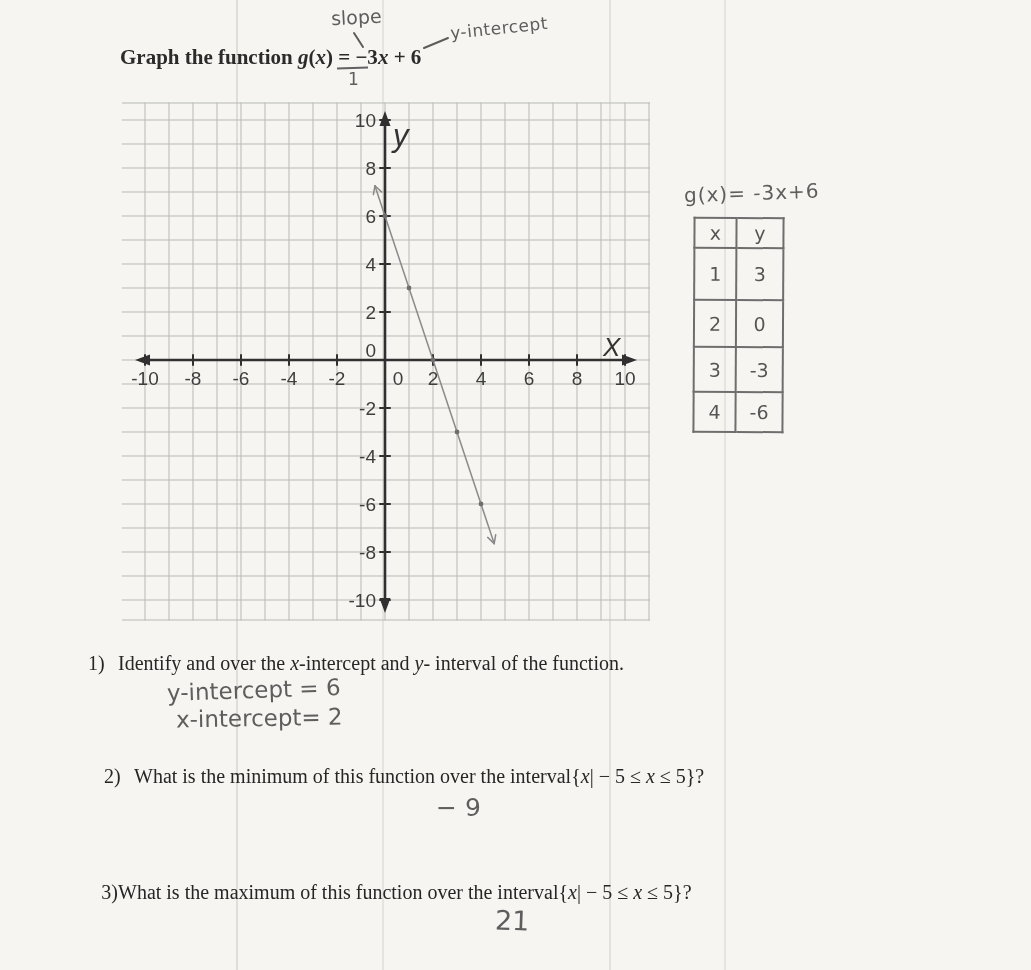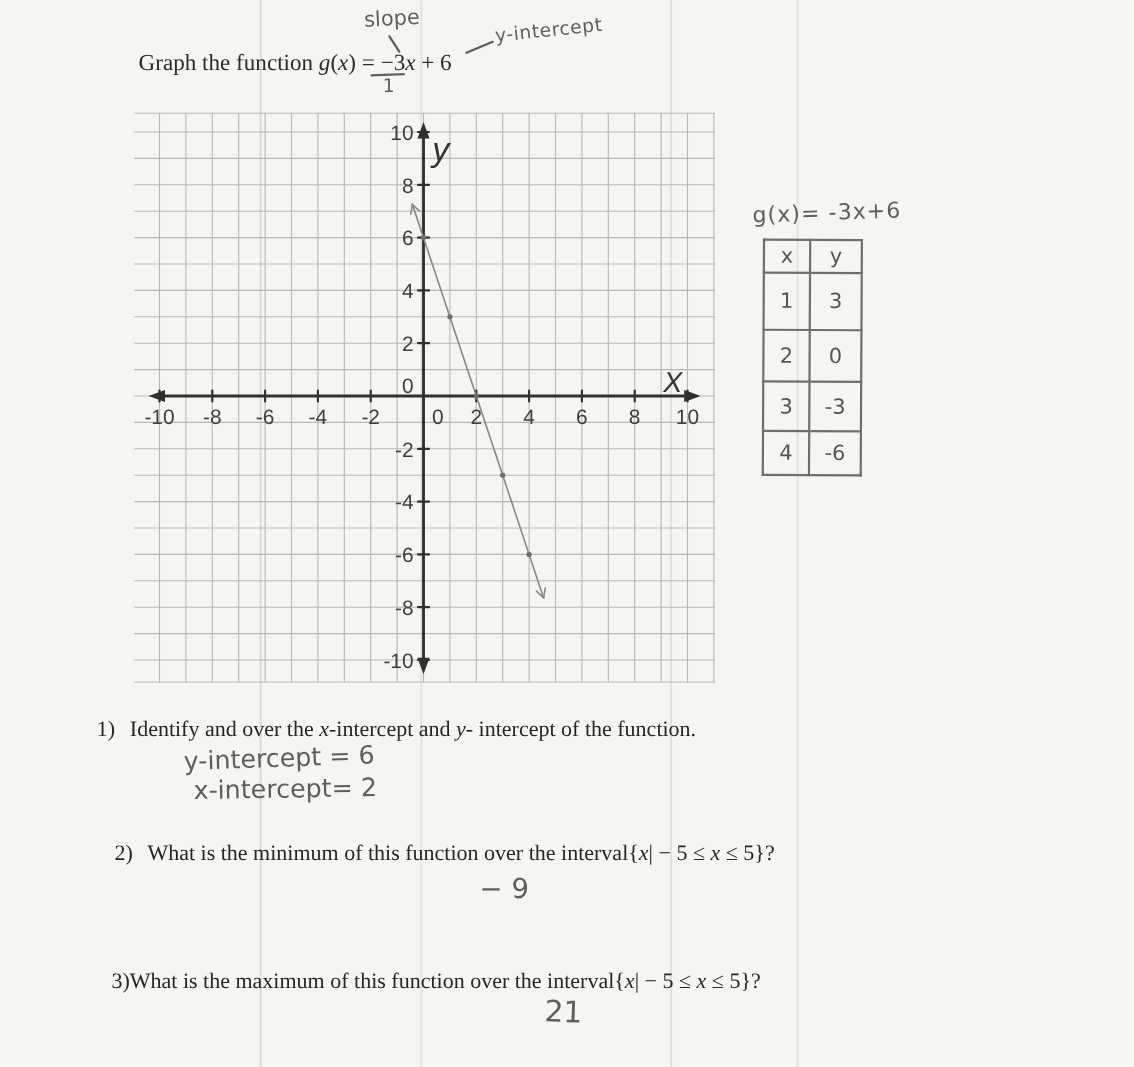--- a/index.html
+++ b/index.html
@@ -4,21 +4,21 @@
 <style>
   html,body{margin:0;padding:0;background:#f6f5f1;}
   .page{position:relative;width:1031px;height:970px;background:#f6f5f1;overflow:hidden;
         font-family:"Liberation Serif",serif;color:#2b2b2b;}
   .streak{position:absolute;top:0;height:100%;width:2px;pointer-events:none;}
   .s1{left:236px;background:rgba(188,188,179,.40);}
   .s2{left:382px;background:rgba(188,188,179,.30);}
   .s3{left:609px;background:rgba(188,188,179,.35);}
   .s4{left:724px;background:rgba(188,188,179,.28);}
 
-  .title{position:absolute;left:126px;top:45px;font-size:21px;white-space:nowrap;}
+  .title{position:absolute;left:120px;top:45px;font-size:21px;white-space:nowrap;font-weight:bold;}
   .it{font-style:italic;}
 
   .hand{position:absolute;font-family:"DejaVu Sans",sans-serif;color:#5e5e5e;white-space:nowrap;}
   .ann-slope{left:331px;top:6px;font-size:19px;transform:rotate(-3deg);}
   .ann-yint{left:450px;top:18px;font-size:17px;transform:rotate(-6deg);letter-spacing:.5px;}
   .ann-denom{left:348px;top:69px;font-size:17px;}
   .frac-bar{position:absolute;left:337px;top:67px;width:31px;height:2px;background:#616161;transform:rotate(-2deg);}
   .ann-svg{position:absolute;left:340px;top:0;pointer-events:none;}
 
   .graph{position:absolute;left:122px;top:101px;width:528px;height:522px;}
@@ -208,21 +208,21 @@
           <td>3</td>
           <td>-3</td>
         </tr>
         <tr>
           <td>4</td>
           <td>-6</td>
         </tr>
       </tbody>
   </table>
 
-  <div class="q" id="q1"><span class="qnum">1)</span><span>Identify and over the </span><span class="it">x</span><span>-intercept and </span><span class="it">y</span><span>- intercept of the function.</span></div>
+  <div class="q" id="q1"><span class="qnum">1)</span><span>Identify and over the </span><span class="it">x</span><span>-intercept and </span><span class="it">y</span><span>- interval of the function.</span></div>
   <div class="hand a1a">y-intercept = 6</div>
   <div class="hand a1b">x-intercept= 2</div>
 
   <div class="q" id="q2"><span class="qnum">2)</span><span>What is the minimum of this function over the interval{</span><span class="it">x</span><span>| − 5 ≤ </span><span class="it">x</span><span> ≤ 5}?</span></div>
   <div class="hand a2">− 9</div>
 
   <div class="q" id="q3"><span class="qnum">3)</span><span>What is the maximum of this function over the interval{</span><span class="it">x</span><span>| − 5 ≤ </span><span class="it">x</span><span> ≤ 5}?</span></div>
   <div class="hand a3">21</div>
 
 </div>

